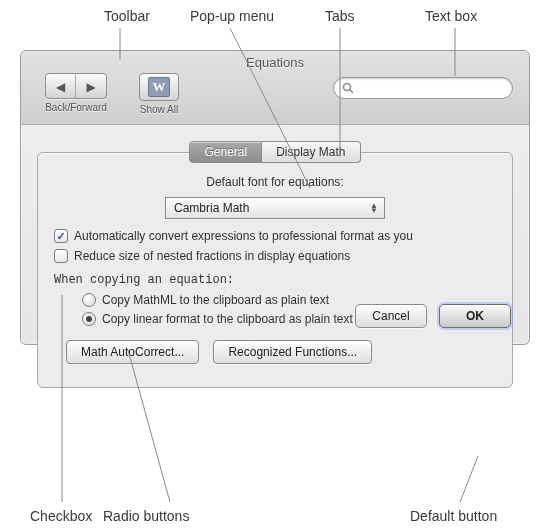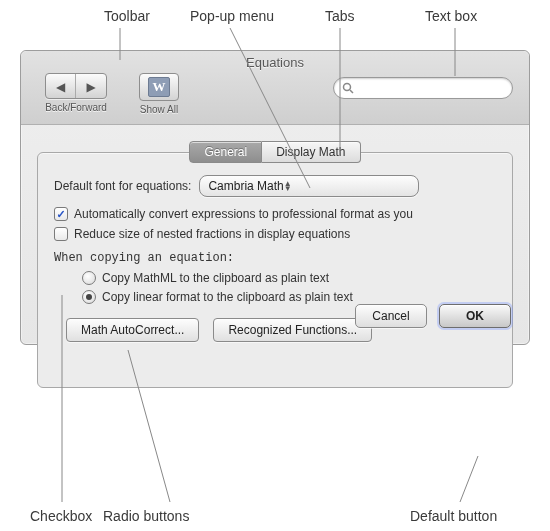--- a/index.html
+++ b/index.html
@@ -104,28 +104,28 @@
     color: #fff; text-shadow: 0 -1px 0 rgba(0,0,0,.3);
   }
   .pane {
     margin-top: -11px;
     border: 1px solid #a8a8a8; border-radius: 6px;
     padding: 22px 16px 16px 16px;
     background: #ececec;
     box-shadow: inset 0 1px 0 rgba(255,255,255,.6);
     min-height: 236px;
   }
-  .row { display: flex; align-items: center; gap: 8px; margin-bottom: 10px; }
+  .row { display: flex; align-items: center; gap: 8px; margin-bottom: 10px; flex-direction: column; }
   .label { color: #333; font-size: 12px; }
   .popup {
     flex: 0 0 auto;
     width: 220px; height: 22px;
-    border: 1px solid #8a8a8a; border-radius: 8px;
+    border: 1px solid #8a8a8a; border-radius: 0;
     background: linear-gradient(#fdfdfd,#e4e4e4);
-    display: flex; align-items: center; justify-content: flex-start;
+    display: flex; align-items: center; justify-content: space-between;
     padding: 0 6px 0 8px; font-size: 12px; color: #222; cursor: pointer;
     box-shadow: 0 1px 0 rgba(255,255,255,.6);
   }
   .popup .arrows { display: flex; flex-direction: column; line-height: 5px; font-size: 8px; color: #555;}
   .check-row { display: flex; align-items: center; gap: 6px; margin: 6px 0; }
   .checkbox {
     width: 14px; height: 14px; border: 1px solid #7a7a7a; border-radius: 3px;
     background: linear-gradient(#fff,#e9e9e9); display:inline-flex; align-items:center; justify-content:center;
     font-size: 11px; color: #2a56c6; font-weight: bold; cursor:pointer;
   }

